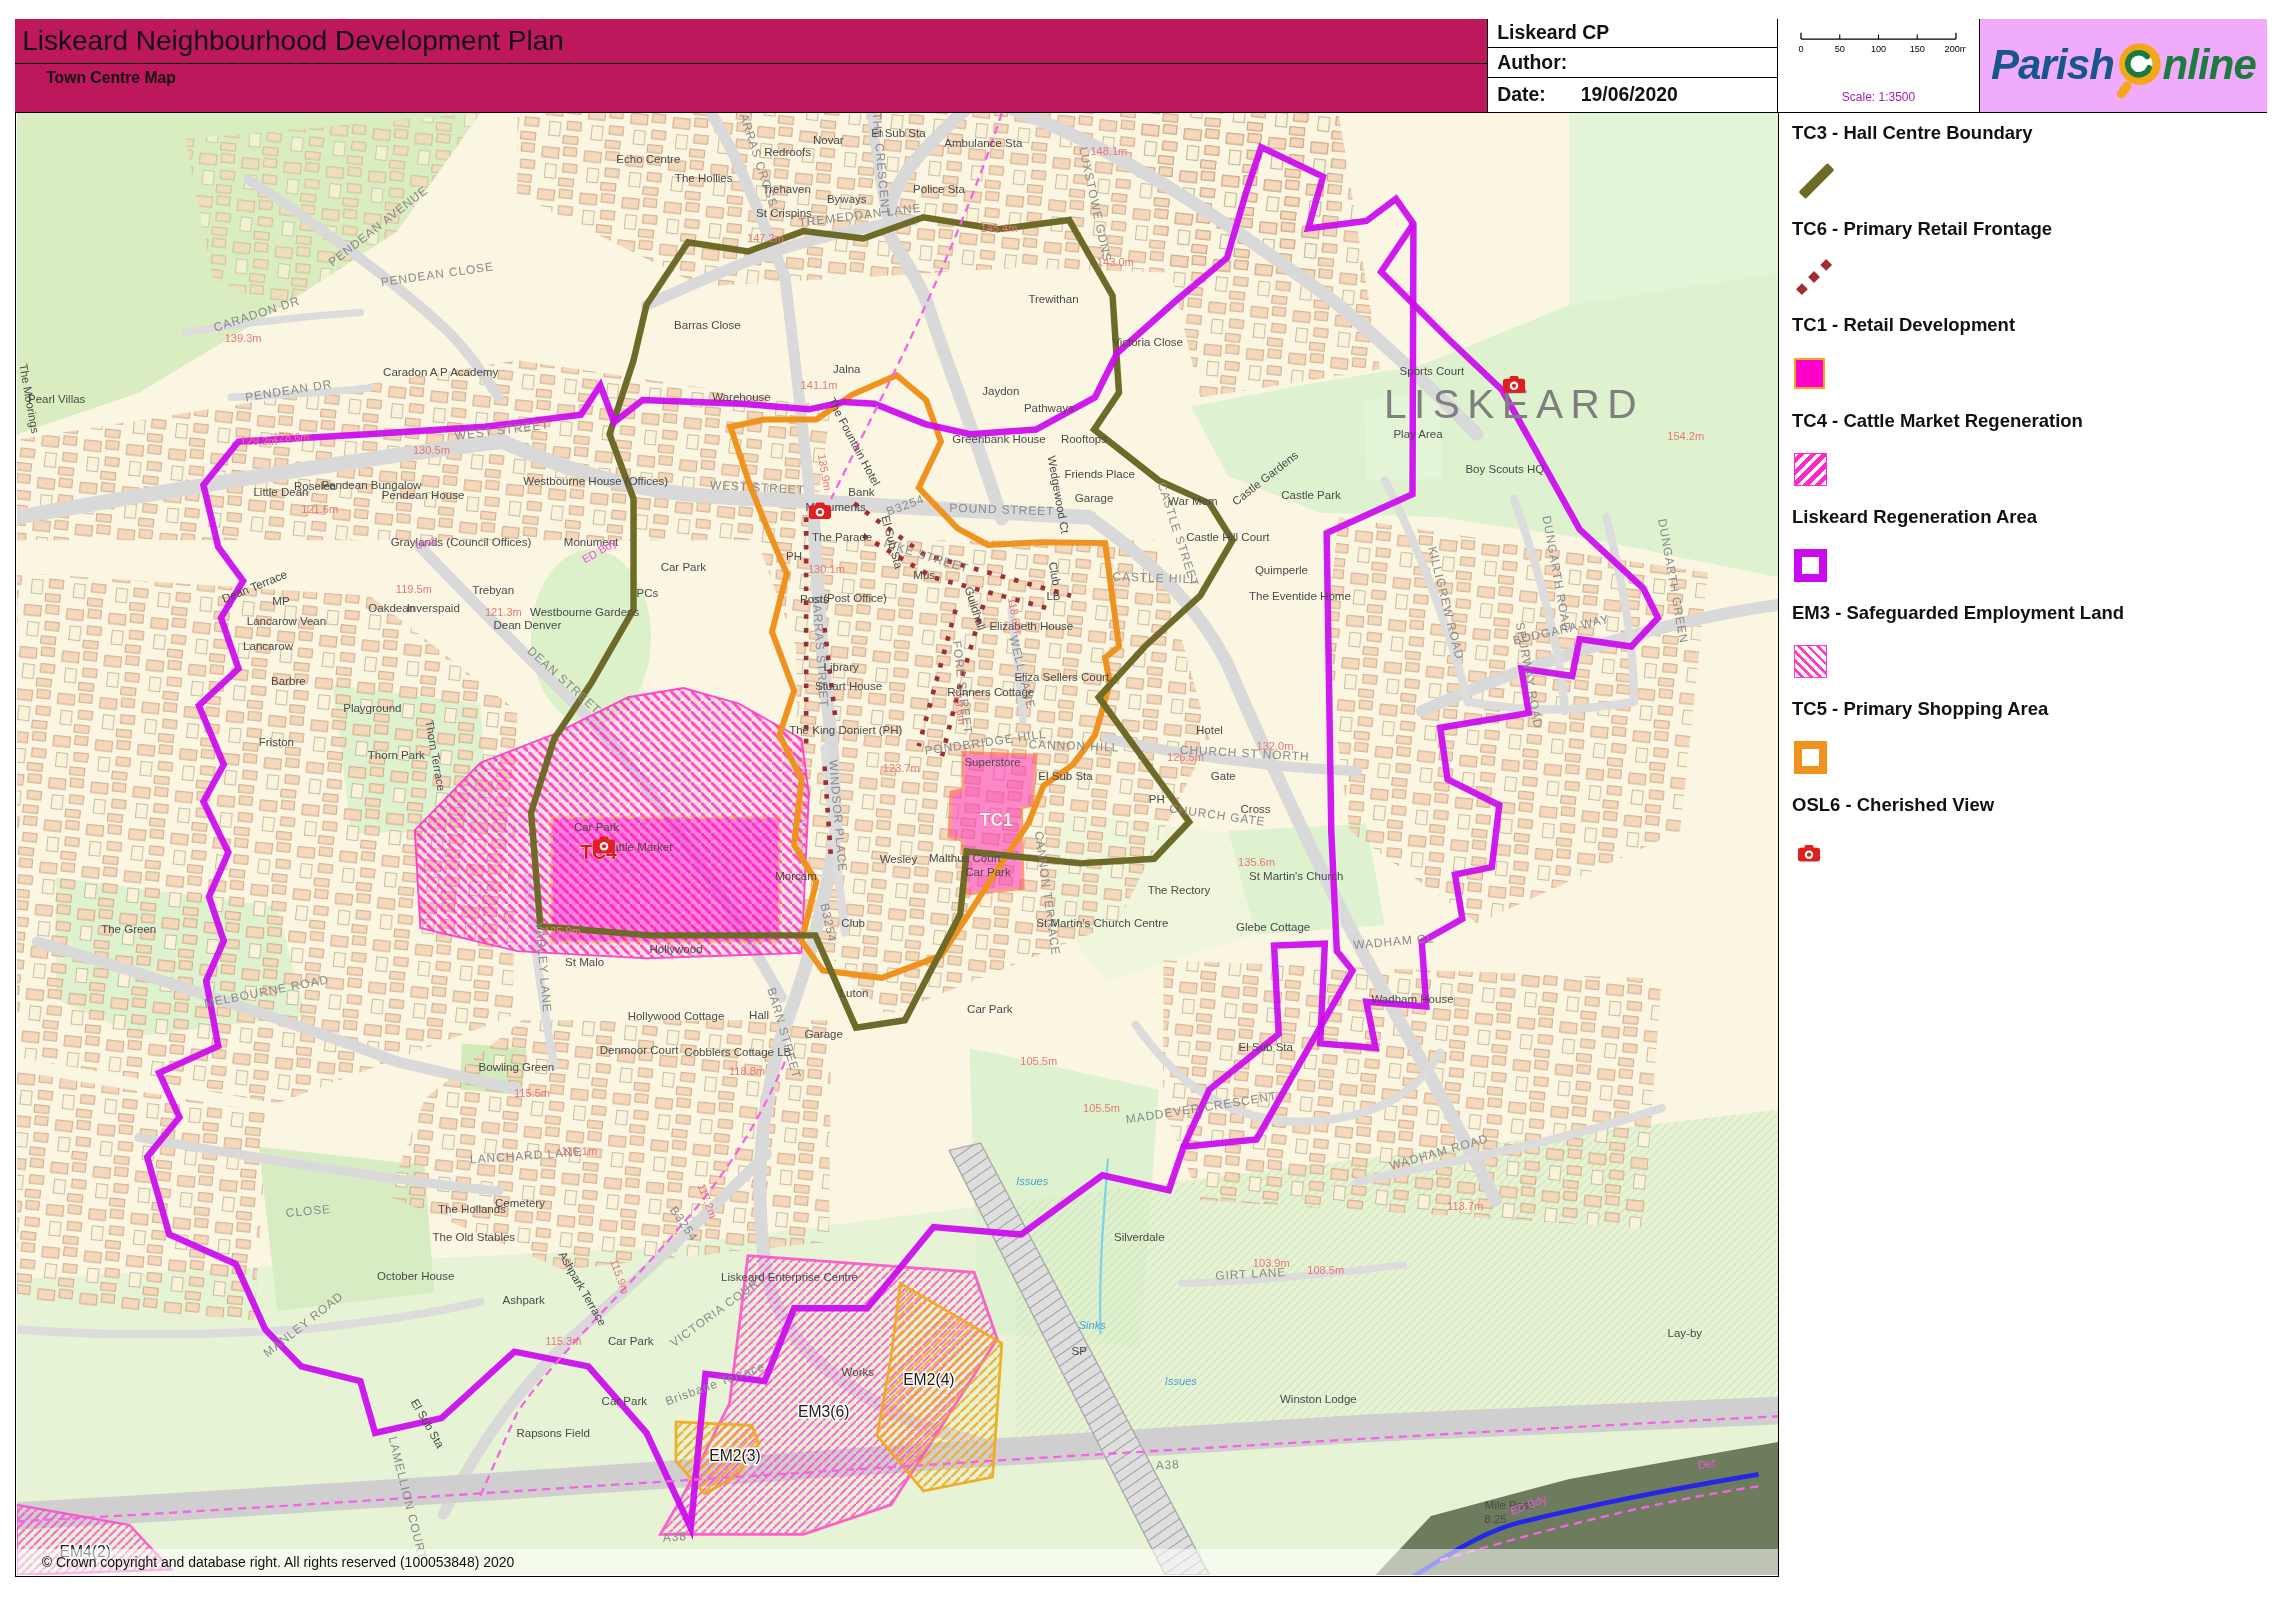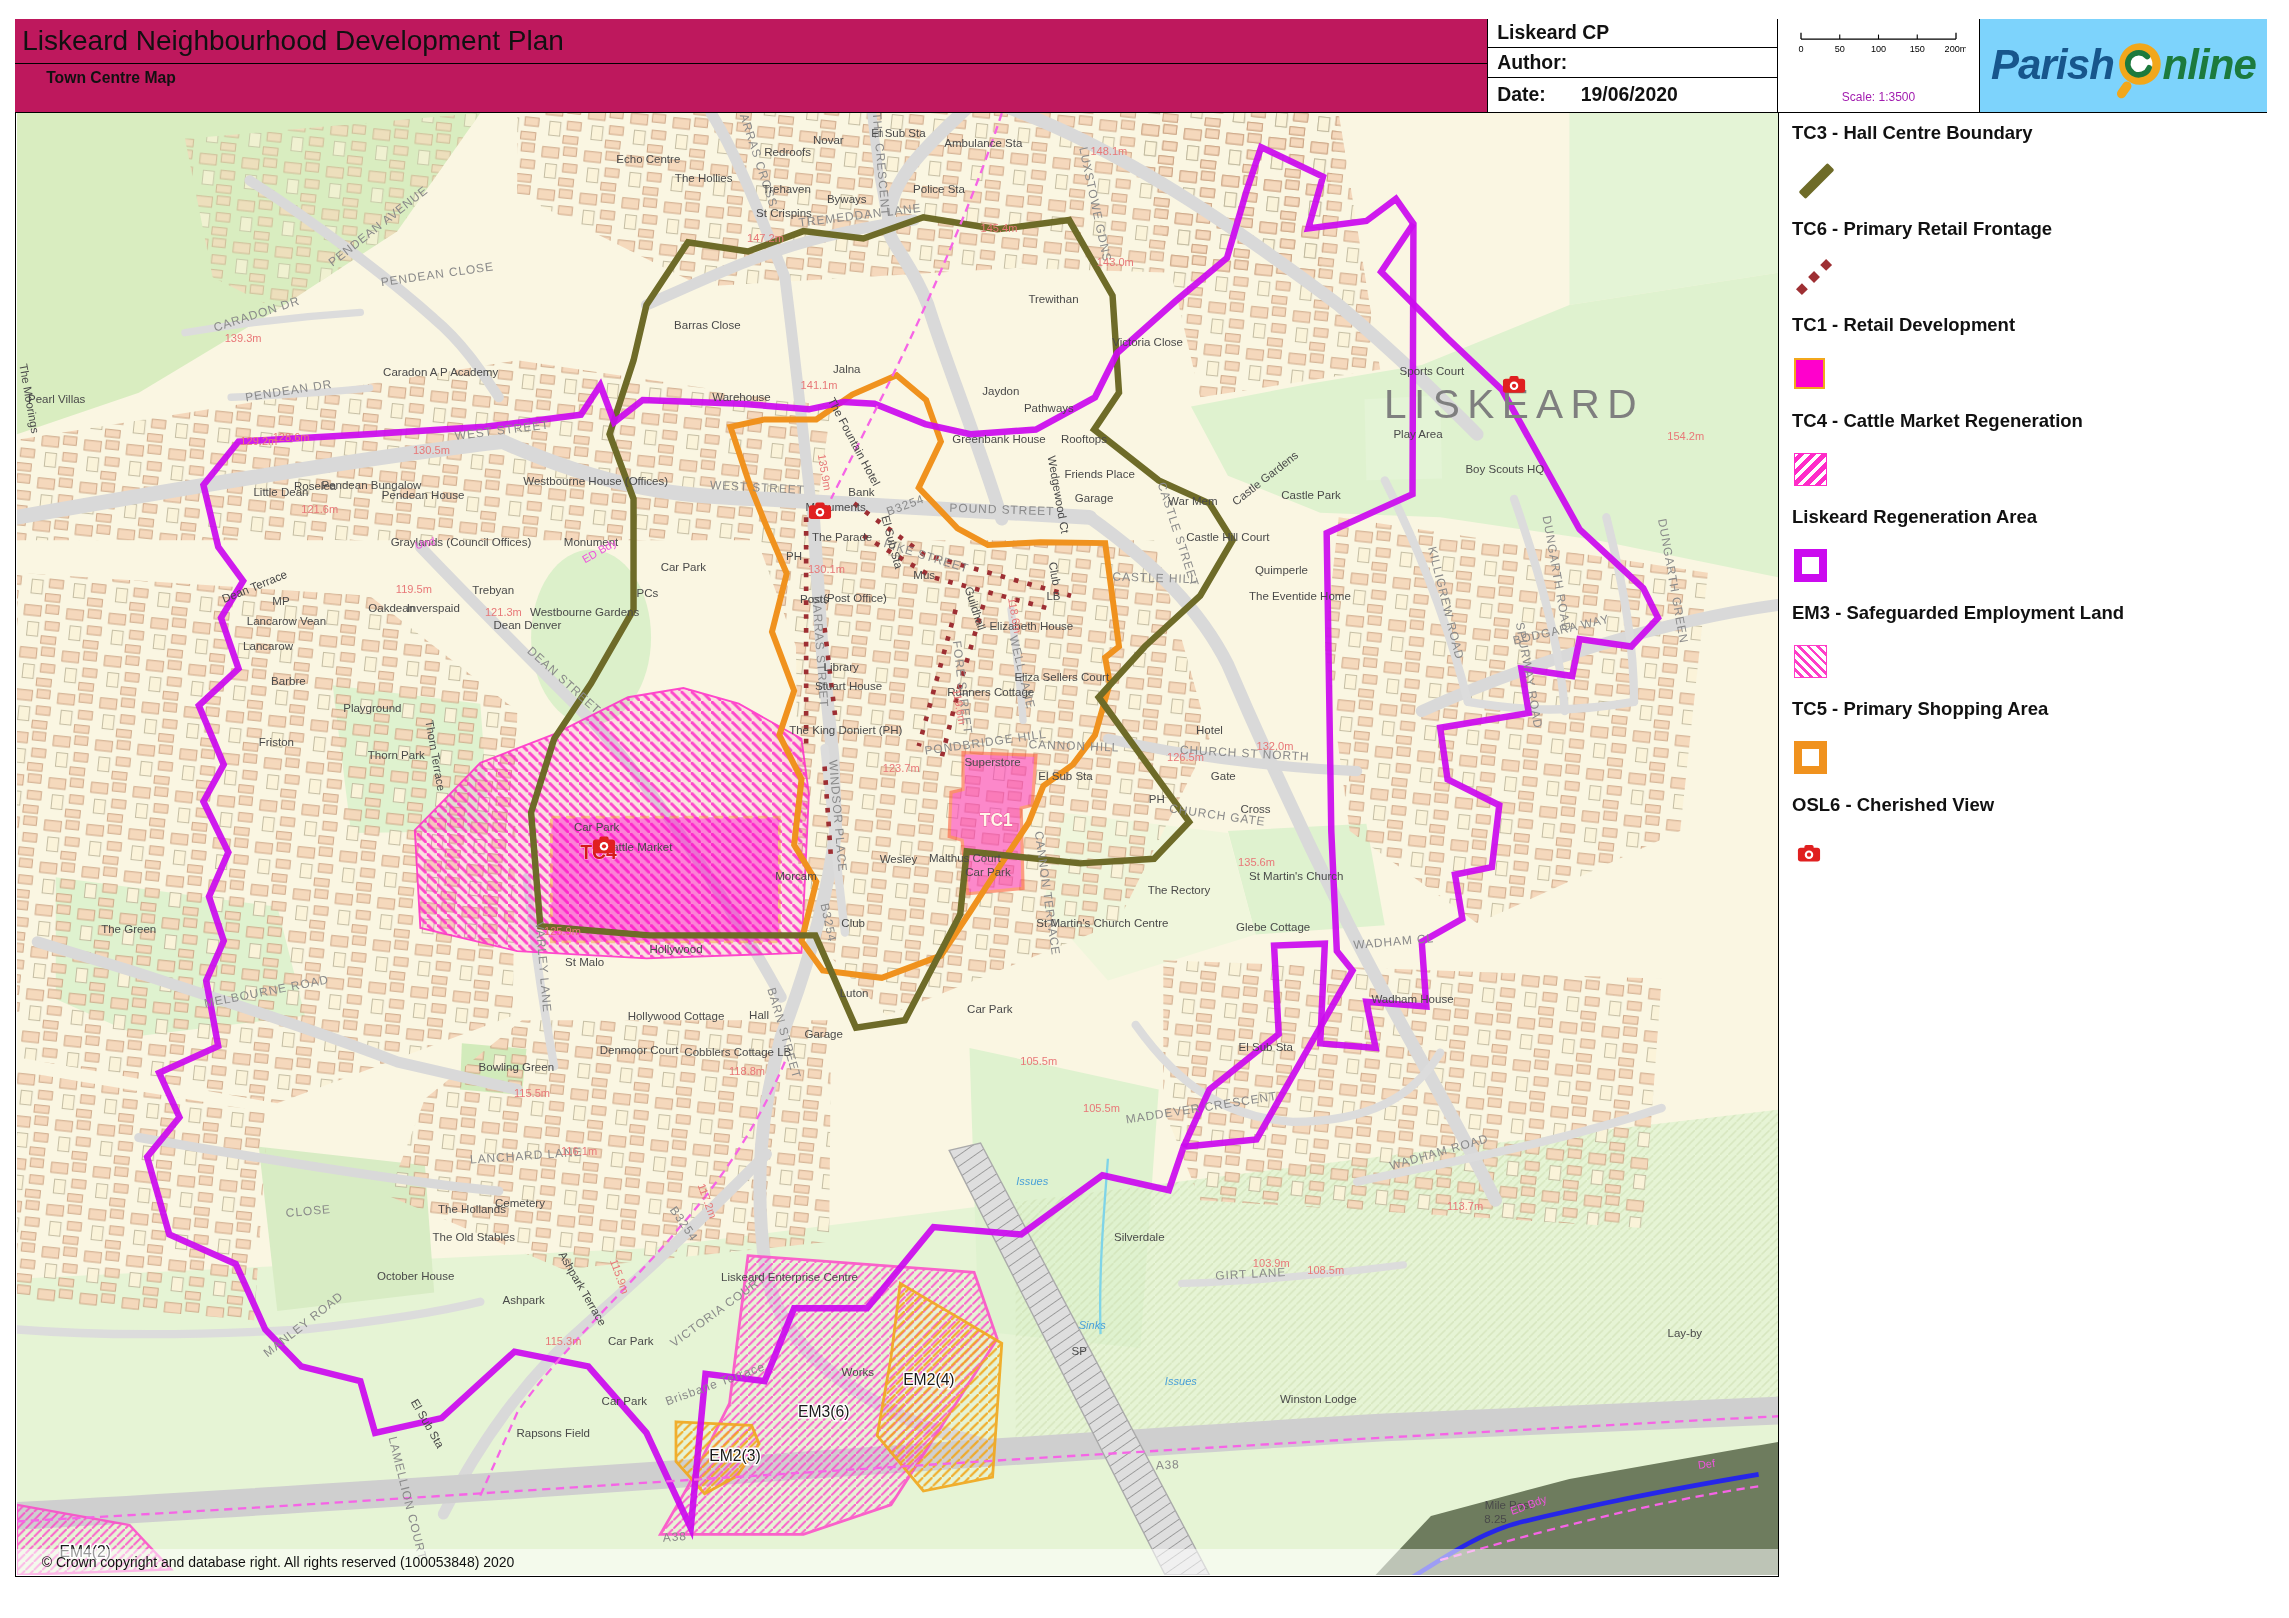--- a/index.html
+++ b/index.html
@@ -9,21 +9,21 @@
   
   .titleblock{position:absolute;left:14.8px;top:18.5px;width:1473px;height:94px;border-right:1.8px solid #000;border-bottom:1.8px solid #000;box-sizing:border-box;background:#be185d;z-index:30;}
   .titlerow{height:44px;border-bottom:1.8px solid #000;display:flex;align-items:center;padding:0 7.4px;font-size:28px;color:#111;}
   .subtitlerow{height:28px;display:flex;align-items:center;padding:0 7.4px;font-size:15.7px;font-weight:bold;color:#111;margin-left:24px;}
   .infoblock{position:absolute;left:1488px;top:18.5px;width:290px;height:94px;border-right:1.8px solid #000;border-bottom:1.8px solid #000;box-sizing:border-box;background:#fff;z-index:30;}
   .inforow{height:29.5px;border-bottom:1.8px solid #000;display:flex;align-items:center;padding:0 9.2px;font-size:19.4px;font-weight:bold;color:#111;box-sizing:border-box;}
   .inforow:last-child{border-bottom:none;height:33px;}
   .inforow .val{font-weight:bold;margin-left:35px;}
   .scaleblock{position:absolute;left:1778px;top:18.5px;width:202px;height:94px;border-right:1.8px solid #000;border-bottom:1.8px solid #000;box-sizing:border-box;background:#fff;z-index:30;display:flex;flex-direction:column;justify-content:space-between;align-items:center;padding:11px 5.5px 7.4px 5.5px;}
   .scaletext{font-size:12px;color:#a21caf;}
-  .logoblock{position:absolute;left:1980px;top:18.5px;width:287px;height:94px;border-bottom:1.8px solid #000;box-sizing:border-box;background:#7dd3fc;z-index:30;display:flex;align-items:center;justify-content:center;}
+  .logoblock{position:absolute;left:1980px;top:18.5px;width:287px;height:94px;border-bottom:1.8px solid #000;box-sizing:border-box;background:#f0abfc;z-index:30;display:flex;align-items:center;justify-content:center;}
   .logotext{font-size:42px;font-weight:bold;font-style:italic;letter-spacing:-0.9px;}
   .logo-p1{color:#17568C;}
   .logo-p2{color:#1C7A3D;}
   .logoblock svg{margin:0 -3.7px 0 -1.8px;position:relative;top:5.5px;}
   
   .legend{position:absolute;left:1778px;top:113px;width:489px;height:1464px;background:#fff;border-left:1.8px solid #000;box-sizing:border-box;z-index:25;padding:9.2px 0 0 13px;}
   .legend-item{margin-bottom:13px;}
   .legend-label{font-size:18.5px;font-weight:bold;color:#111;margin-bottom:13px;}
   .swatch-wrap{height:48px;display:flex;align-items:center;margin-left:1.8px;}
   .sw{box-sizing:border-box;}

